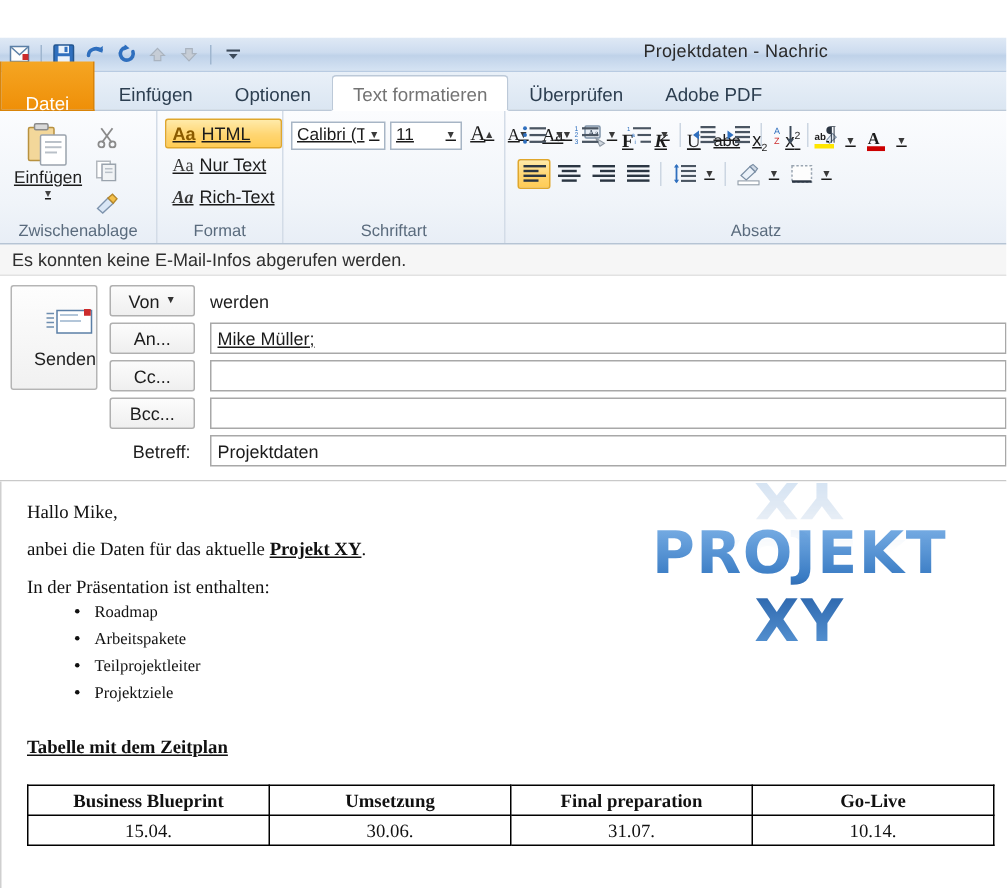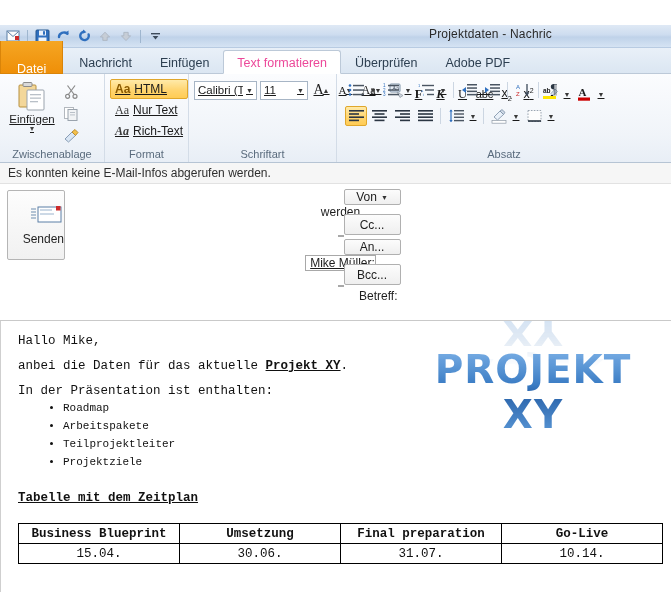--- a/index.html
+++ b/index.html
@@ -99,21 +99,21 @@
     padding: 16px 16px;
     margin-right: 2px;
     border: 1px solid #d98409;
     border-top: none;
   }
   .tab.active {
     background: #ffffff;
     border: 1px solid #bcc9d8;
     border-bottom: 1px solid #ffffff;
     border-radius: 3px 3px 0 0;
-    color: #ec4899;
+    color: #737373;
     z-index: 3;
   }
 
   
   .ribbon {
     height: 88px;
     background: linear-gradient(to bottom, #fbfcfe 0%, #f0f4f9 70%, #e8eef6 100%);
     border-bottom: 1px solid #b6c4d4;
     display: flex;
     align-items: stretch;
@@ -269,21 +269,21 @@
     border-bottom: 1px solid #e2e2e2;
   }
 
   
   .headerzone {
     position: relative;
     background: #ffffff;
     padding: 5px 0 6px 0;
     border-bottom: 1px solid #c9c9c9;
   }
-  .hrow { display: flex; align-items: center; height: 23px; margin-bottom: 2px; flex-direction: column; }
+  .hrow { display: flex; align-items: center; height: 23px; margin-bottom: 2px; }
   .send-col {
     position: absolute;
     left: 7px;
     top: 6px;
     width: 60px;
   }
   .send-btn {
     width: 56px; height: 68px;
     border: 1px solid #b5b5b5;
     background: linear-gradient(to bottom, #fdfdfd 0%, #f1f1f1 100%);
@@ -338,21 +338,21 @@
     height: 292px;
     background: #ffffff;
     border-left: 1px solid #cfcfcf;
     overflow: hidden;
   }
   .btext {
     position: absolute;
     left: 17px;
     top: 12px;
     right: 10px;
-    font-family: Liberation Mono, monospace;
+    font-family: Liberation Serif, serif;
     font-size: 12.5px;
     color: #111111;
     line-height: 16px;
   }
   .bline { margin-bottom: 9px; }
   .bold-u { font-weight: bold; text-decoration: underline; }
   ul.blist {
     margin: 1px 0 0 0;
     padding-left: 45px;
     list-style: disc;
@@ -465,22 +465,22 @@
           <rect x="2" y="3" width="9" height="1.4" fill="#3c4a5a"></rect>
           <path d="M3.6 6 L9.4 6 L6.5 9.4 Z" fill="#3c4a5a"></path>
         </svg>
       </div>
     </div>
     <div class="win-title">Projektdaten  -  Nachric</div>
   </div>
 
   <div class="tabstrip">
     <div class="tab file">Datei</div>
-    <div class="tab">Nachricht</div>
     <div class="tab">Einfügen</div>
+    <div class="tab">Optionen</div>
     <div class="tab active">Text formatieren</div>
     <div class="tab">Überprüfen</div>
     <div class="tab">Adobe PDF</div>
   </div>
 
   <div class="ribbon">
 
     <div class="rgroup g-clip">
       <div class="rgroup-body">
         <div class="paste-big">
@@ -785,47 +785,50 @@
     <div class="hrow">
       <div class="fld-btn">
         <span>Von</span>
         <span class="vcaret">▼</span>
       </div>
       <div class="from-val">werden</div>
     </div>
 
     <div class="hrow">
       <div class="fld-btn">
+        <span>An...</span>
+      </div>
+      <div class="fld-input">
+        <span class="recip">Mike Müller;</span>
+      </div>
+    </div>
+
+    <div class="hrow">
+      <div class="fld-btn">
         <span>Cc...</span>
       </div>
       <div class="fld-input">
         <span></span>
-      </div>
-    </div>
-
-    <div class="hrow">
-      <div class="fld-btn">
-        <span>An...</span>
-      </div>
-      <div class="fld-input">
-        <span class="recip">Mike Müller;</span>
       </div>
     </div>
 
     <div class="hrow">
       <div class="fld-btn">
         <span>Bcc...</span>
       </div>
       <div class="fld-input">
         <span></span>
       </div>
     </div>
 
     <div class="hrow">
       <div class="subj-label">Betreff:</div>
+      <div class="fld-input">
+        <span>Projektdaten</span>
+      </div>
     </div>
   </div>
 
   <div class="bodyzone">
 
     <div class="logo-wrap">
       <div class="logo-main">PROJEKT XY</div>
       <div class="logo-refl">PROJEKT XY</div>
     </div>
 

